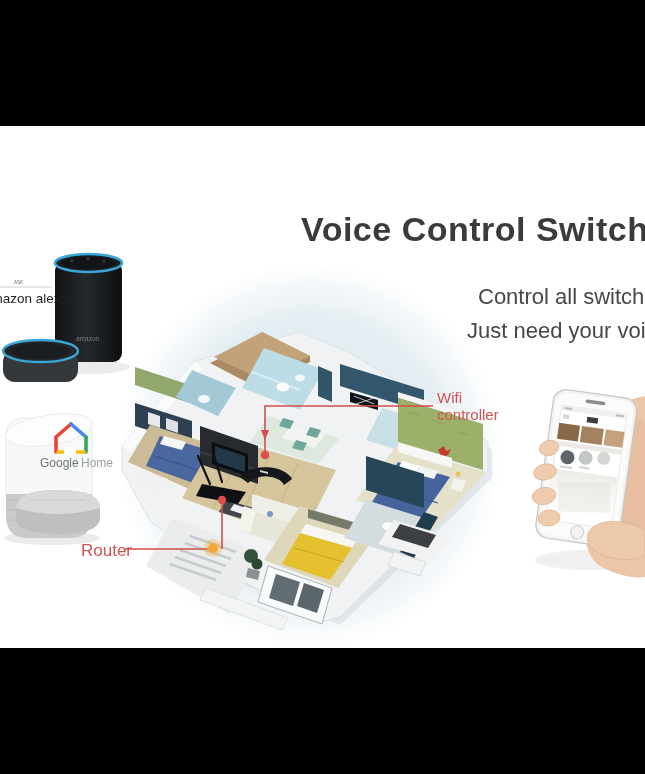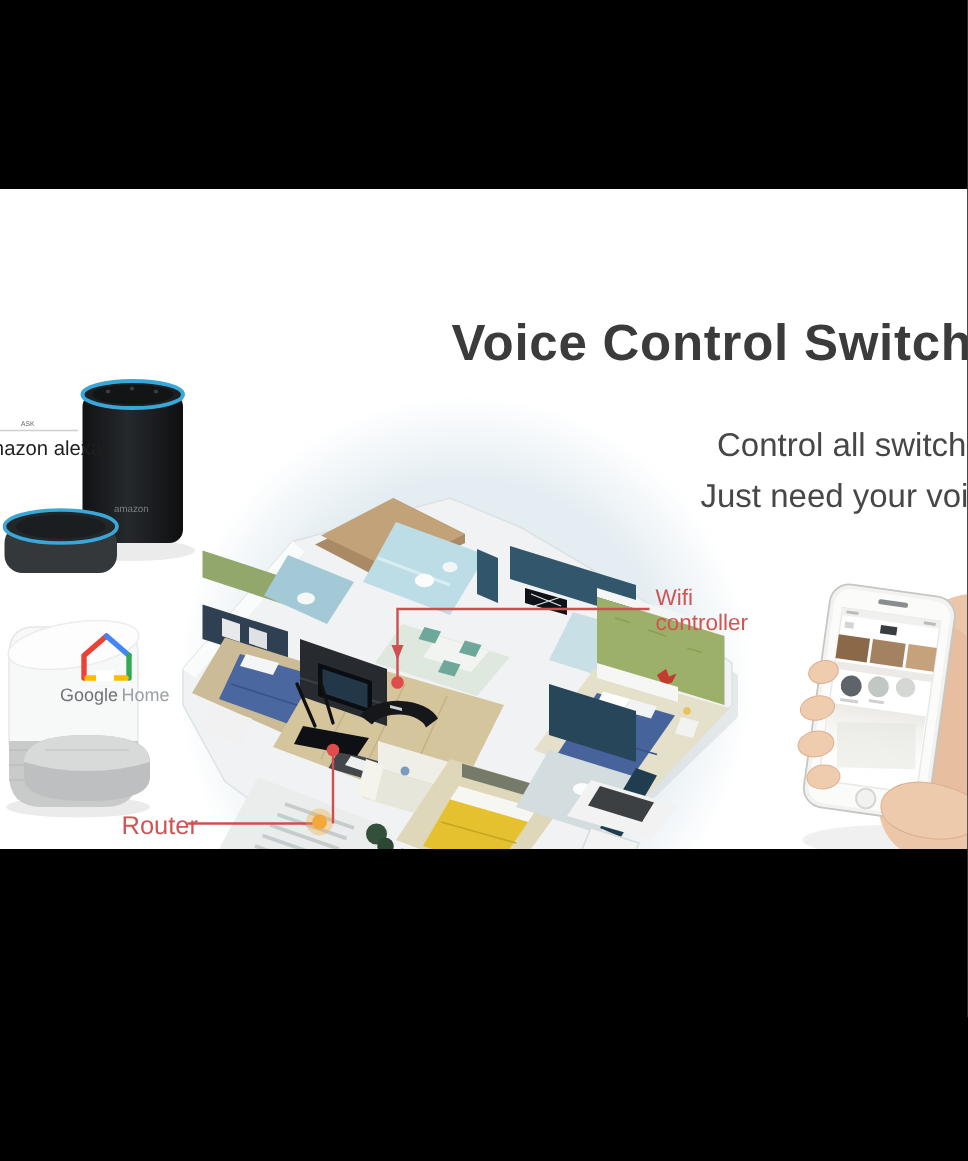--- a/index.html
+++ b/index.html
@@ -1,18 +1,18 @@
 <!DOCTYPE html>
 <html><head>
 <meta charset="utf-8">
 <style>
   html,body{margin:0;padding:0;background:#000;}
   #stage{position:relative;width:645px;height:774px;background:#000;overflow:hidden;
          font-family:"Liberation Sans","DejaVu Sans",sans-serif;}
-  #content{position:absolute;left:0;top:126px;width:645px;height:440px;background:#fff;overflow:hidden;}
+  #content{position:absolute;left:0;top:126px;width:645px;height:522px;background:#fff;overflow:hidden;}
   .abs{position:absolute;}
   #title{left:301px;top:84px;font-size:34px;font-weight:700;color:#3b3b3b;white-space:nowrap;letter-spacing:.5px;z-index:5;}
   .subtitle{font-size:22px;color:#474747;white-space:nowrap;z-index:5;}
   #sub1{left:478px;top:158px;}
   #sub2{left:467px;top:192px;}
   #scene{position:absolute;left:0;top:0;width:645px;height:522px;z-index:2;}
   text{font-family:"Liberation Sans","DejaVu Sans",sans-serif;}
 </style>
 </head>
 <body>

